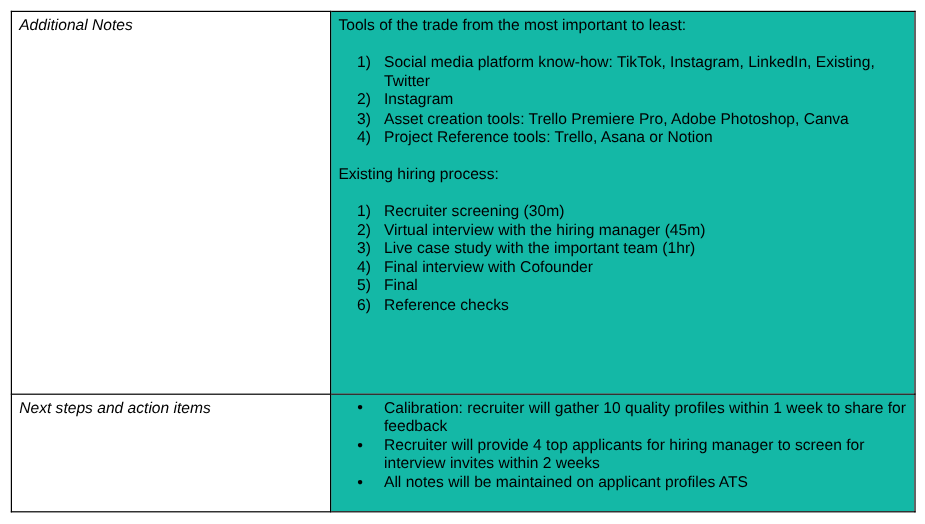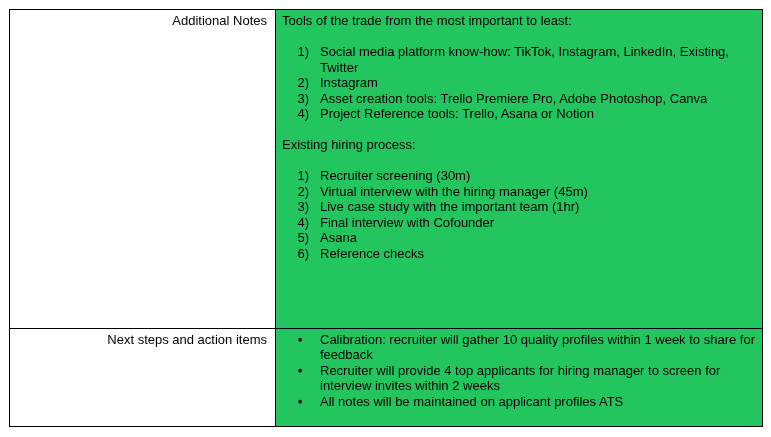--- a/index.html
+++ b/index.html
@@ -30,25 +30,25 @@
   table.doc-table td {
     border: 1.5px solid #000000;
     vertical-align: top;
     overflow: hidden;
   }
   td.label-cell {
     background: #ffffff;
     padding: 3px 8px 3px 6px;
   }
   .row-label {
-    text-align: right;
+    font-style: italic;
     white-space: nowrap;
   }
   td.content-cell {
-    background: #22c55e;
+    background: #14b8a6;
     padding: 3px 7px 3px 6px;
   }
   .para {
     margin: 0;
   }
   .blank-line {
     height: 15.5px;
   }
   .li {
     display: flex;
@@ -122,21 +122,21 @@
           <div class="li">
             <span class="marker">3)</span>
             <span class="li-text">Live case study with the important team (1hr)</span>
           </div>
           <div class="li">
             <span class="marker">4)</span>
             <span class="li-text">Final interview with Cofounder</span>
           </div>
           <div class="li">
             <span class="marker">5)</span>
-            <span class="li-text">Asana</span>
+            <span class="li-text">Final</span>
           </div>
           <div class="li">
             <span class="marker">6)</span>
             <span class="li-text">Reference checks</span>
           </div>
         </div>
       </td>
     </tr>
 
     <tr style="height:98px;">

